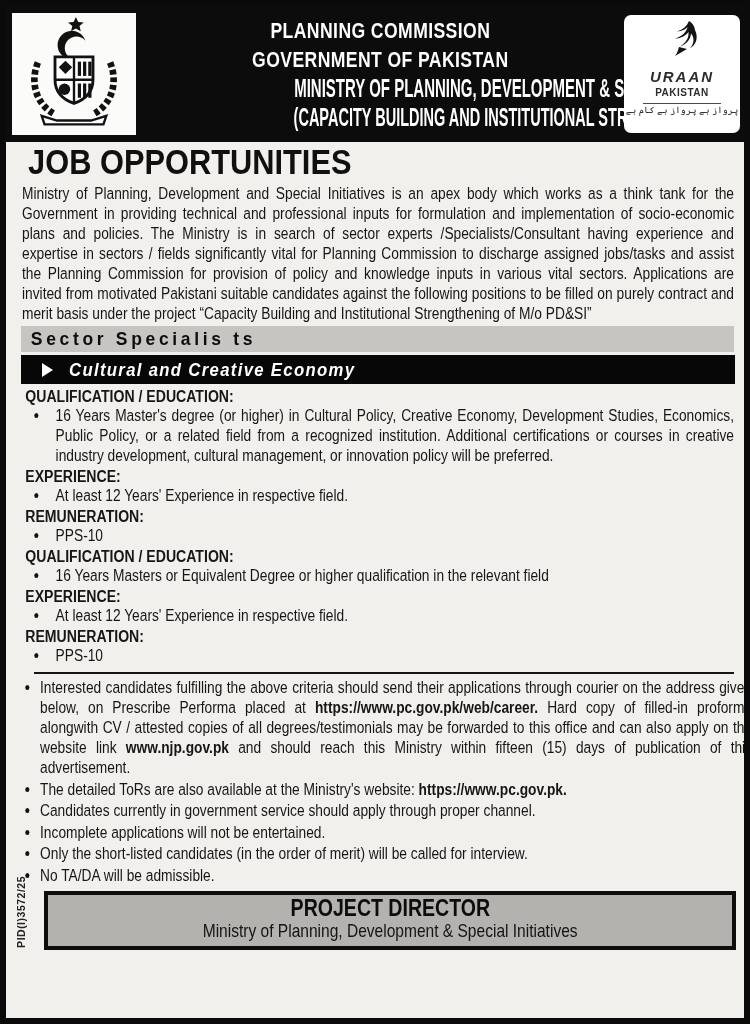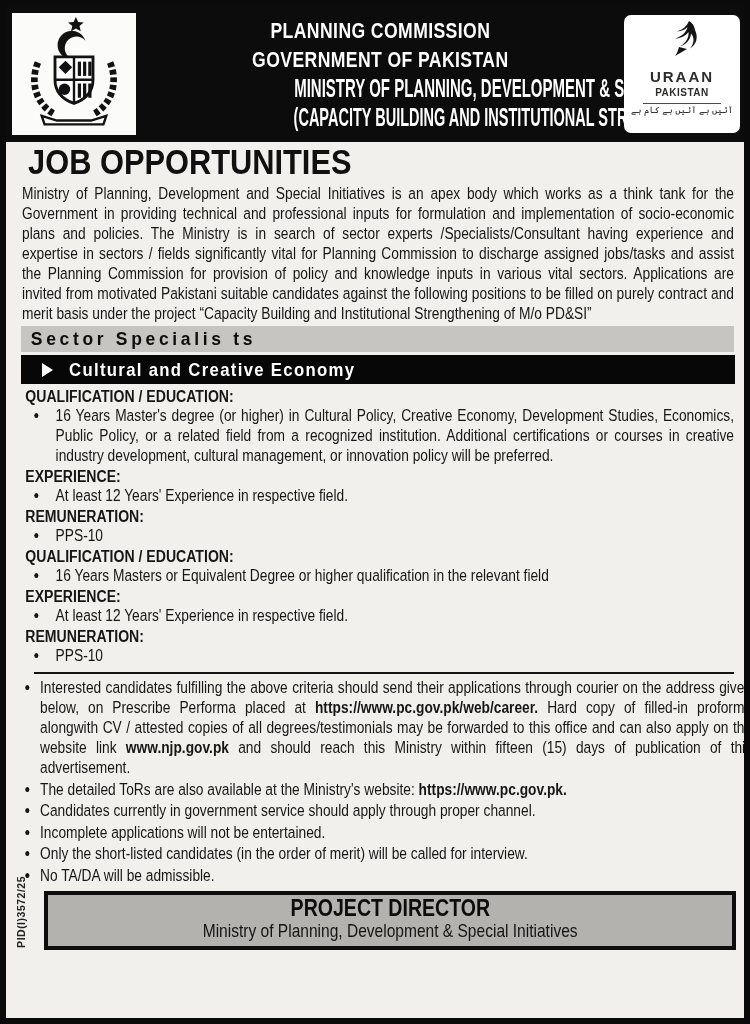--- a/index.html
+++ b/index.html
@@ -14,41 +14,41 @@
   .htext{flex:1;text-align:center;color:#ffffff;overflow:hidden;}
   .hl{height:29px;line-height:29px;white-space:nowrap;}
   .hl span{display:inline-block;font-weight:bold;transform-origin:50% 50%;white-space:nowrap;}
   .hl1 span{font-size:22px;transform:scaleX(.80);letter-spacing:.5px;}
   .hl2 span{font-size:22px;transform:scaleX(.80);letter-spacing:.5px;}
   .hl3 span{font-size:25px;transform:scaleX(.60);}
   .hl4 span{font-size:25px;transform:scaleX(.58);}
   .uraan-box{width:116px;height:118px;background:#ffffff;border-radius:7px;flex:0 0 auto;
              display:flex;flex-direction:column;align-items:center;justify-content:flex-start;
              padding-top:4px;box-sizing:border-box;}
-  .u1{font-size:15px;font-weight:bold;letter-spacing:2px;color:#2d2c2b;line-height:16px;}
+  .u1{font-size:15px;font-weight:bold;letter-spacing:2px;color:#2d2c2b;line-height:16px;font-style:italic;}
   .u2{font-size:10px;font-weight:bold;letter-spacing:.5px;color:#2d2c2b;line-height:16px;}
   .usep{width:78px;border-top:1.5px solid #4a4a4a;margin:2px 0 1px;}
   .uurdu{font-size:9px;color:#333;direction:rtl;line-height:11px;}
 
   
   .title-band{height:40px;display:flex;align-items:center;justify-content:flex-start;}
   .title-band span{display:inline-block;font-size:35px;font-weight:bold;color:#101010;
                    transform:scaleX(.88);transform-origin:50% 50%;white-space:nowrap;}
 
   
   .body{padding:0 10px 0 16px;}
   .condense{width:122%;transform:scaleX(.8197);transform-origin:0 0;}
   .intro{margin:2px 0 2px;font-size:16.8px;line-height:20px;text-align:justify;}
 
   .sector-bar{margin:2px 0 0 -1px;background:#c7c5c2;height:26px;line-height:26px;
               text-align:left;}
   .sector-bar span{display:inline-block;font-size:19px;font-weight:bold;letter-spacing:4px;
                    color:#0d0d0d;transform:scaleX(.92);transform-origin:50% 50%;white-space:nowrap;}
 
-  .pos-bar{margin:3px -1px 2px -1px;background:#070707;height:29px;display:flex;align-items:center;}
+  .pos-bar{margin:3px -1px 2px -1px;background:#070707;height:29px;display:flex;align-items:center;font-style:italic;}
   .tri{width:0;height:0;border-left:11px solid #ffffff;border-top:7px solid transparent;
        border-bottom:7px solid transparent;margin-left:21px;flex:0 0 auto;}
   .pos-bar .pt{margin-left:16px;color:#ffffff;font-size:19px;font-weight:bold;
                letter-spacing:1.5px;display:inline-block;transform:scaleX(.88);
                transform-origin:0 50%;white-space:nowrap;}
 
   .specs{font-size:16.8px;line-height:20px;}
   .slabel{font-weight:bold;font-size:17.2px;padding-left:4px;}
   .specs ul{margin:0;padding-left:41px;list-style:none;}
   .specs li{position:relative;}
@@ -117,21 +117,21 @@
     </div>
 
     <div class="uraan-box">
       <svg viewBox="0 0 100 100" width="56" height="50">
         <path fill="#141414" d="M64 4 C60 14 52 21 40 25 C50 24 57 21 61 16 C59 27 49 35 35 40 C49 38 58 33 63 26 C64 37 59 47 46 55 C60 50 67 41 68 29 C75 37 75 49 66 59 C79 51 83 36 76 22 C75 14 70 7 64 4 Z"></path>
         <path fill="#141414" d="M44 56 L60 60 L36 74 C41 68 42 62 44 56 Z"></path>
       </svg>
       <div class="u1">URAAN</div>
       <div class="u2">PAKISTAN</div>
       <div class="usep"></div>
-      <div class="uurdu">آئیں ہے آئیں ہے کام ہے</div>
+      <div class="uurdu">پرواز ہے پرواز ہے کام ہے</div>
     </div>
   </div>
 
   <div class="title-band">
     <span>JOB OPPORTUNITIES</span>
   </div>
 
   <div class="body">
 
     <p class="intro condense">Ministry of Planning, Development and Special Initiatives is an apex body which works as a think tank for the Government in providing technical and professional inputs for formulation and implementation of socio-economic plans and policies. The Ministry is in search of sector experts /Specialists/Consultant having experience and expertise in sectors / fields significantly vital for Planning Commission to discharge assigned jobs/tasks and assist the Planning Commission for provision of policy and knowledge inputs in various vital sectors. Applications are invited from motivated Pakistani suitable candidates against the following positions to be filled on purely contract and merit basis under the project “Capacity Building and Institutional Strengthening of M/o PD&amp;SI”</p>

